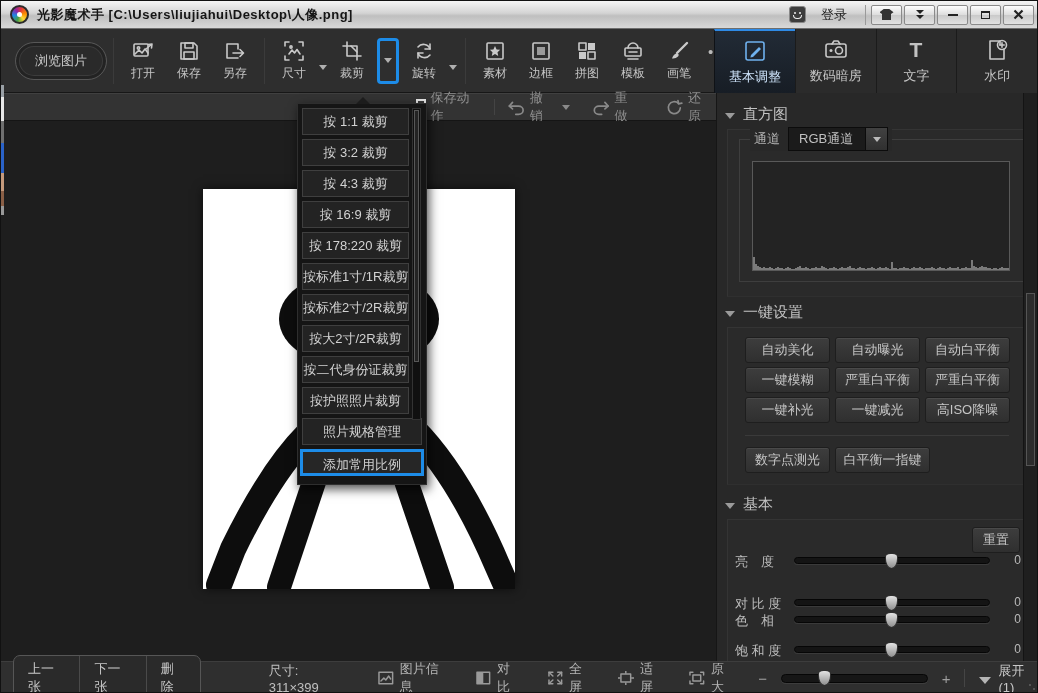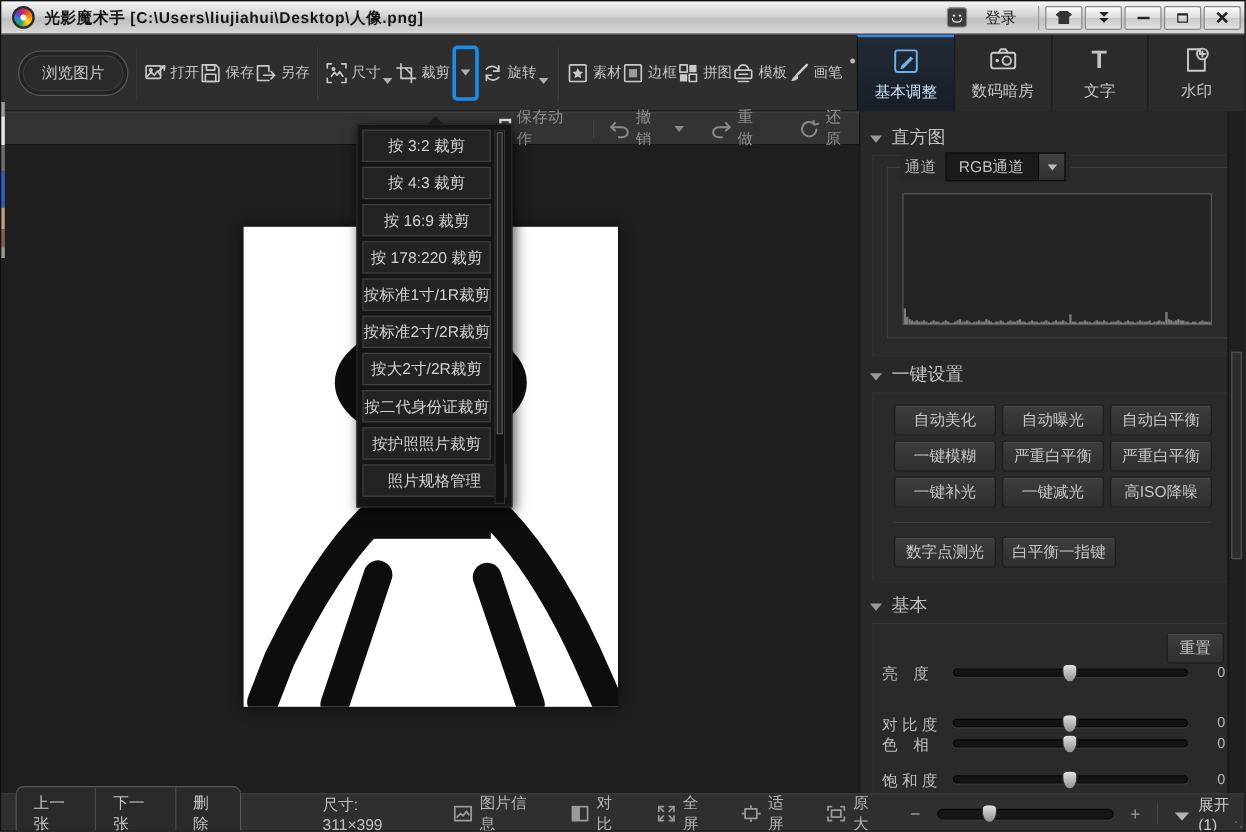--- a/index.html
+++ b/index.html
@@ -33,21 +33,21 @@
   .glyph-max{width:9px;height:8px;border:1px solid #222;border-top-width:2px;}
   .chev2{display:flex;flex-direction:column;gap:1px;align-items:center}
   .chev2 s{width:0;height:0;border:4px solid transparent;border-top:4px solid #222;border-bottom:none;}
   .tshirt{width:14px;height:11px;background:#333;clip-path:polygon(30% 0,70% 0,100% 30%,82% 45%,82% 100%,18% 100%,18% 45%,0 30%);}
   
   #toolbar{position:absolute;left:0;top:28px;width:1038px;height:64px;background:#2e2e2e;border-bottom:1px solid #171717;display:flex;align-items:center;}
   #browse{margin-left:14px;width:92px;height:38px;border-radius:19px;border:1px solid #575757;
     box-shadow:inset 0 0 0 3px #232323, inset 0 0 0 4px #3c3c3c;background:#2a2a2a;color:#c9c9c9;
     font-size:13px;display:flex;align-items:center;justify-content:center;cursor:pointer;}
   .vsep{width:1px;height:46px;background:#1c1c1c;border-right:1px solid #3b3b3b;margin:0 6px;}
-  .tool{width:46px;height:52px;display:flex;flex-direction:row;align-items:center;justify-content:center;gap:3px;color:#c9c9c9;cursor:pointer;}
+  .tool{width:46px;height:52px;display:flex;flex-direction:column;align-items:center;justify-content:center;gap:3px;color:#c9c9c9;cursor:pointer;}
   .tool .lbl{font-size:12px;color:#c5c5c5;white-space:nowrap;}
   .ic{stroke:#c9c9c9;fill:none;stroke-width:1.6;stroke-linecap:round;stroke-linejoin:round;}
   .dd{width:0;height:0;border:4px solid transparent;border-top:5px solid #b0b0b0;border-bottom:none;margin:0 2px;cursor:pointer;}
   .dd-plain{align-self:center;margin-top:14px;}
   #crop-dd-box{width:22px;height:46px;border:3px solid #1d8ce8;border-radius:4px;display:flex;align-items:center;justify-content:center;margin:0 2px;cursor:pointer;}
   #more-tool{width:34px;height:52px;position:relative;color:#b9b9b9;cursor:pointer;}
   #more-dots{position:absolute;top:8px;left:6px;font-size:15px;letter-spacing:2px;color:#b9b9b9;}
   #more-corner{position:absolute;right:4px;bottom:12px;width:0;height:0;border-left:7px solid transparent;border-bottom:7px solid #a7a7a7;}
   
   #tabs{position:absolute;right:0;top:28px;width:323px;height:64px;display:flex;background:#2b2b2b;}
@@ -601,28 +601,30 @@
     <div style="width:1px;height:18px;background:#1d1d1d;border-right:1px solid #454545;margin:0 14px;"></div>
     <div id="expand">
       <span class="tri"></span>
       <span>展开(1)</span>
     </div>
     <div id="grip"></div>
   </div>
 
   <div id="cropmenu">
     <div class="notch"></div>
+    <div class="mi scrollzone">按 1:1 裁剪</div>
     <div class="mi scrollzone">按 3:2 裁剪</div>
     <div class="mi scrollzone">按 4:3 裁剪</div>
     <div class="mi scrollzone">按 16:9 裁剪</div>
     <div class="mi scrollzone">按 178:220 裁剪</div>
     <div class="mi scrollzone">按标准1寸/1R裁剪</div>
     <div class="mi scrollzone">按标准2寸/2R裁剪</div>
     <div class="mi scrollzone">按大2寸/2R裁剪</div>
     <div class="mi scrollzone">按二代身份证裁剪</div>
     <div class="mi scrollzone">按护照照片裁剪</div>
     <div class="mi">照片规格管理</div>
+    <div class="mi hl">添加常用比例</div>
     <div id="menu-sb">
         <div class="thumb"></div>
       </div>
   </div>
 
 </div>
 
 </body></html>

